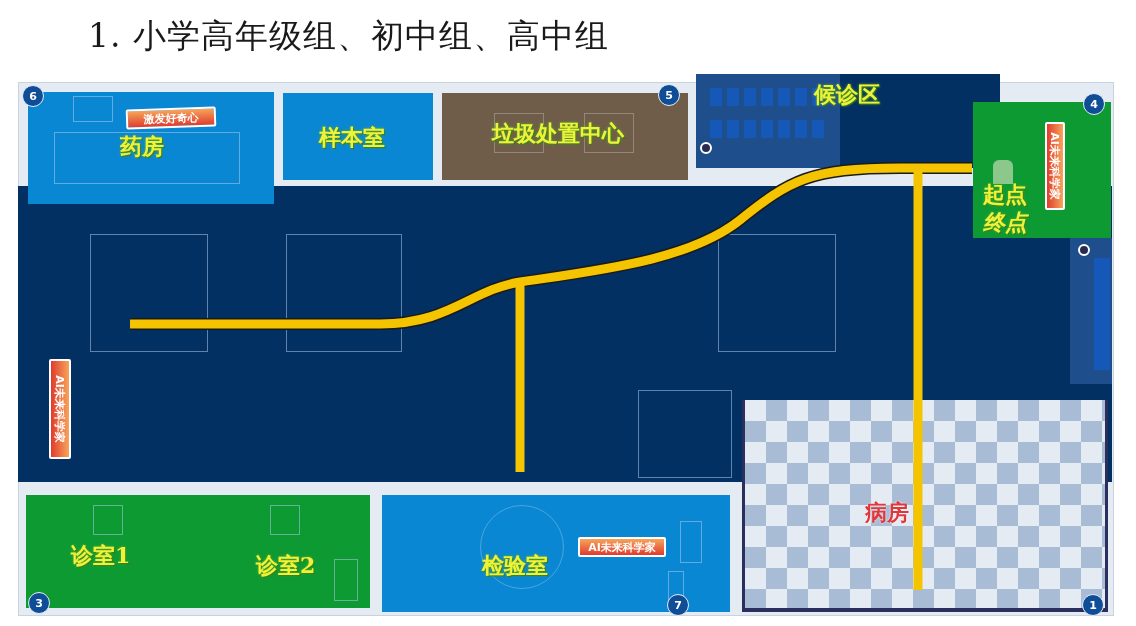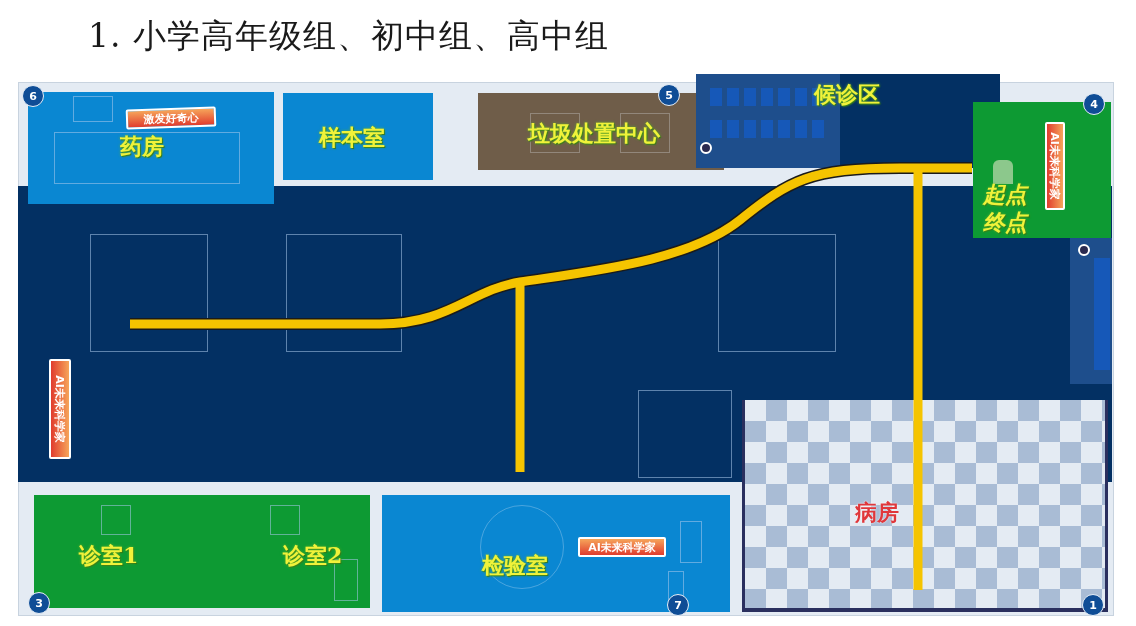--- a/index.html
+++ b/index.html
@@ -33,21 +33,21 @@
   <div class="abs outline" style="left:45px;top:4px;width:38px;height:24px;"></div>
   <div class="abs logo" style="left:98px;top:16px;width:86px;height:16px;transform:rotate(-2deg);">激发好奇心</div>
   <div class="abs room-label" style="left:92px;top:40px;">药房</div>
 </div>
 <div class="abs badge" style="left:22px;top:85px;">6</div>
 
 <div class="abs" style="left:283px;top:93px;width:150px;height:87px;background:#0a87d2;">
   <div class="abs room-label" style="left:36px;top:30px;">样本室</div>
 </div>
 
-<div class="abs" style="left:442px;top:93px;width:246px;height:77px;background:#6f5d49;margin-left:36px;">
+<div class="abs" style="left:442px;top:93px;width:246px;height:87px;background:#6f5d49;">
   <div class="abs outline" style="left:52px;top:20px;width:48px;height:38px;border-color:rgba(200,200,200,0.4);"></div>
   <div class="abs outline" style="left:142px;top:20px;width:48px;height:38px;border-color:rgba(200,200,200,0.4);"></div>
   <div class="abs room-label" style="left:50px;top:26px;">垃圾处置中心</div>
 </div>
 <div class="abs badge" style="left:658px;top:84px;">5</div>
 
 <div class="abs" style="left:696px;top:74px;width:304px;height:94px;background:#033063;">
   <div class="abs" style="left:0;top:0;width:144px;height:94px;background:#1e4e8c;"></div>
   <div class="abs" style="left:14px;top:14px;width:118px;height:18px;display:flex;gap:5px;">
     <div class="seatblock"></div>
@@ -67,21 +67,21 @@
       <div class="seatblock"></div>
       <div class="seatblock"></div>
   </div>
   <div class="abs dot" style="left:4px;top:68px;"></div>
   <div class="abs room-label" style="left:118px;top:6px;">候诊区</div>
 </div>
 
 <div class="abs" style="left:973px;top:102px;width:138px;height:136px;background:#0d9a33;">
   <div class="abs" style="left:20px;top:58px;width:20px;height:24px;background:#8cc88c;border-radius:6px 6px 0 0;"></div>
   <div class="abs logo" style="left:38px;top:54px;width:84px;height:16px;transform:rotate(90deg);">AI未来科学家</div>
-  <div class="abs room-label" style="left:10px;top:78px;font-style:italic;">起点</div>
+  <div class="abs room-label" style="left:10px;top:78px;">起点</div>
   <div class="abs room-label" style="left:10px;top:106px;font-style:italic;">终点</div>
 </div>
 <div class="abs badge" style="left:1083px;top:93px;">4</div>
 
 <div class="abs" style="left:1070px;top:238px;width:42px;height:146px;background:#1e4e8c;">
   <div class="abs" style="left:24px;top:20px;width:16px;height:112px;background:#1658b8;"></div>
   <div class="abs dot" style="left:8px;top:6px;"></div>
 </div>
 
 <div class="abs outline" style="left:90px;top:234px;width:116px;height:116px;"></div>
@@ -91,40 +91,40 @@
 
 <div class="abs logo" style="left:10px;top:398px;width:96px;height:18px;transform:rotate(90deg);">AI未来科学家</div>
 
 <svg class="abs" style="left:0;top:0;" width="1136" height="626">
   <path d="M130 324 L380 324 C450 324 470 290 520 282 C600 270 690 260 740 220 C790 180 810 168 900 168 L972 168" stroke="#1a1a1a" stroke-width="12" fill="none"></path>
   <path d="M130 324 L380 324 C450 324 470 290 520 282 C600 270 690 260 740 220 C790 180 810 168 900 168 L972 168" stroke="#f5c400" stroke-width="9" fill="none"></path>
   <line x1="520" y1="282" x2="520" y2="472" stroke="#f5c400" stroke-width="9"></line>
   <line x1="918" y1="168" x2="918" y2="590" stroke="#f5c400" stroke-width="9"></line>
 </svg>
 
-<div class="abs" style="left:34px;top:495px;width:198px;height:113px;background:#0d9a33;">
+<div class="abs" style="left:26px;top:495px;width:198px;height:113px;background:#0d9a33;">
   <div class="abs outline" style="left:67px;top:10px;width:28px;height:28px;"></div>
   <div class="abs room-label" style="left:45px;top:46px;">诊室1</div>
 </div>
 <div class="abs badge" style="left:28px;top:592px;">3</div>
 
 <div class="abs" style="left:204px;top:495px;width:166px;height:113px;background:#0d9a33;">
   <div class="abs outline" style="left:66px;top:10px;width:28px;height:28px;"></div>
   <div class="abs outline" style="left:130px;top:64px;width:22px;height:40px;"></div>
-  <div class="abs room-label" style="left:52px;top:46px;margin-left:27px;">诊室2</div>
+  <div class="abs room-label" style="left:52px;top:56px;">诊室2</div>
 </div>
 
 <div class="abs" style="left:382px;top:495px;width:348px;height:117px;background:#0a87d2;">
   <div class="abs" style="left:98px;top:10px;width:82px;height:82px;border-radius:50%;border:1px solid rgba(170,210,240,0.4);"></div>
   <div class="abs outline" style="left:298px;top:26px;width:20px;height:40px;"></div>
   <div class="abs outline" style="left:286px;top:76px;width:14px;height:30px;"></div>
   <div class="abs logo" style="left:196px;top:42px;width:84px;height:16px;">AI未来科学家</div>
   <div class="abs room-label" style="left:100px;top:56px;">检验室</div>
 </div>
 <div class="abs badge" style="left:667px;top:594px;">7</div>
 
 <div class="abs checker" style="left:742px;top:400px;width:360px;height:208px;border-left:3px solid #2a2f5e;border-right:3px solid #2a2f5e;border-bottom:4px solid #2a2f5e;">
-  <div class="abs room-label red" style="left:110px;top:98px;">病房</div>
+  <div class="abs room-label red" style="left:120px;top:98px;">病房</div>
 </div>
 <svg class="abs" style="left:0;top:0;" width="1136" height="626">
   <line x1="918" y1="400" x2="918" y2="590" stroke="#f5c400" stroke-width="9"></line>
 </svg>
 <div class="abs badge" style="left:1082px;top:594px;">1</div>
 
 </body></html>

